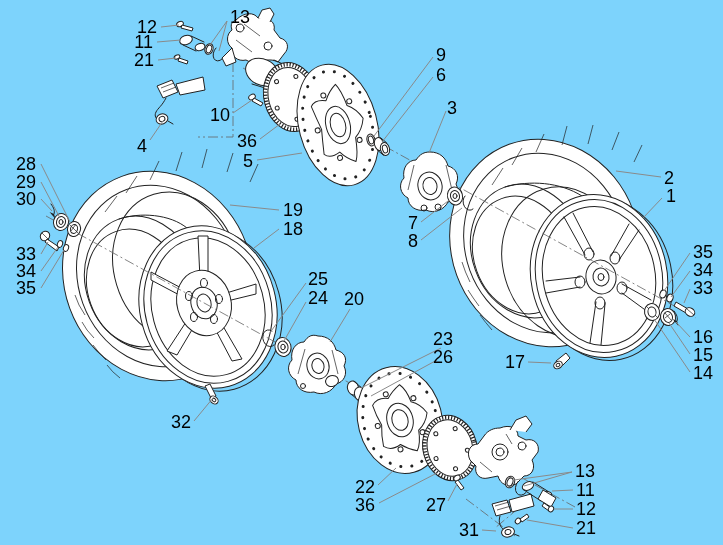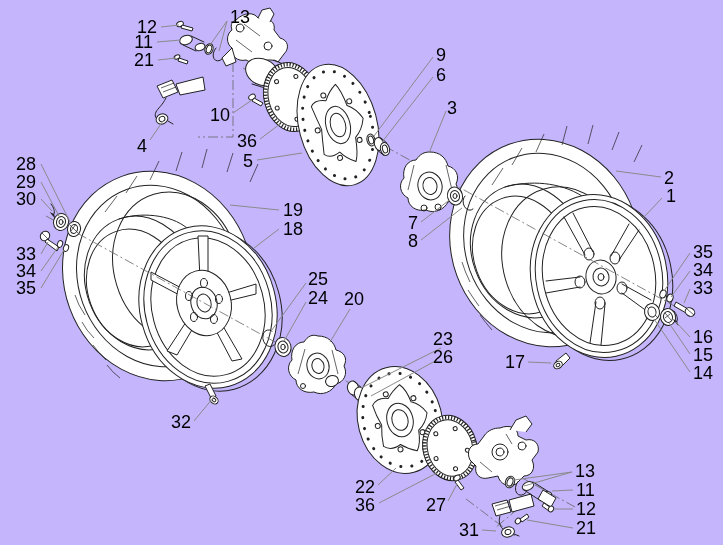--- a/index.html
+++ b/index.html
@@ -1,16 +1,16 @@
 <!DOCTYPE html>
 <html style="--line: #222222; --leader: #8a8a8a; --axis: #666666; --label: #000000;"><head>
 <meta charset="utf-8">
 <style>
   html,body{margin:0;padding:0;background:#fff;}
-  .stage{position:relative;width:723px;height:545px;background:#c4b5fd;overflow:hidden;
+  .stage{position:relative;width:723px;height:545px;background:#7dd3fc;overflow:hidden;
          font-family:"Liberation Sans", sans-serif;}
   svg{display:block}
   .ln{stroke:var(--line,#222);stroke-width:1;fill:none;stroke-linecap:round;stroke-linejoin:round;}
   .wf{stroke:var(--line,#222);stroke-width:1;fill:#fff;stroke-linejoin:round;}
   .thin{stroke:var(--line,#222);stroke-width:.7;fill:none;}
   .axis{stroke:var(--axis,#666);stroke-width:.8;fill:none;stroke-dasharray:10 3 2 3;}
   .teeth{stroke:var(--line,#222);stroke-width:4;fill:none;stroke-dasharray:1.2 1.8;}
   .dots{stroke:var(--line,#222);stroke-width:3;fill:none;stroke-linecap:round;stroke-dasharray:0.1 11;}
   .lbl{fill:var(--label,#000);font-family:"Liberation Sans", sans-serif;}
   .leader{stroke:var(--leader,#8a8a8a);stroke-width:1;fill:none;}

